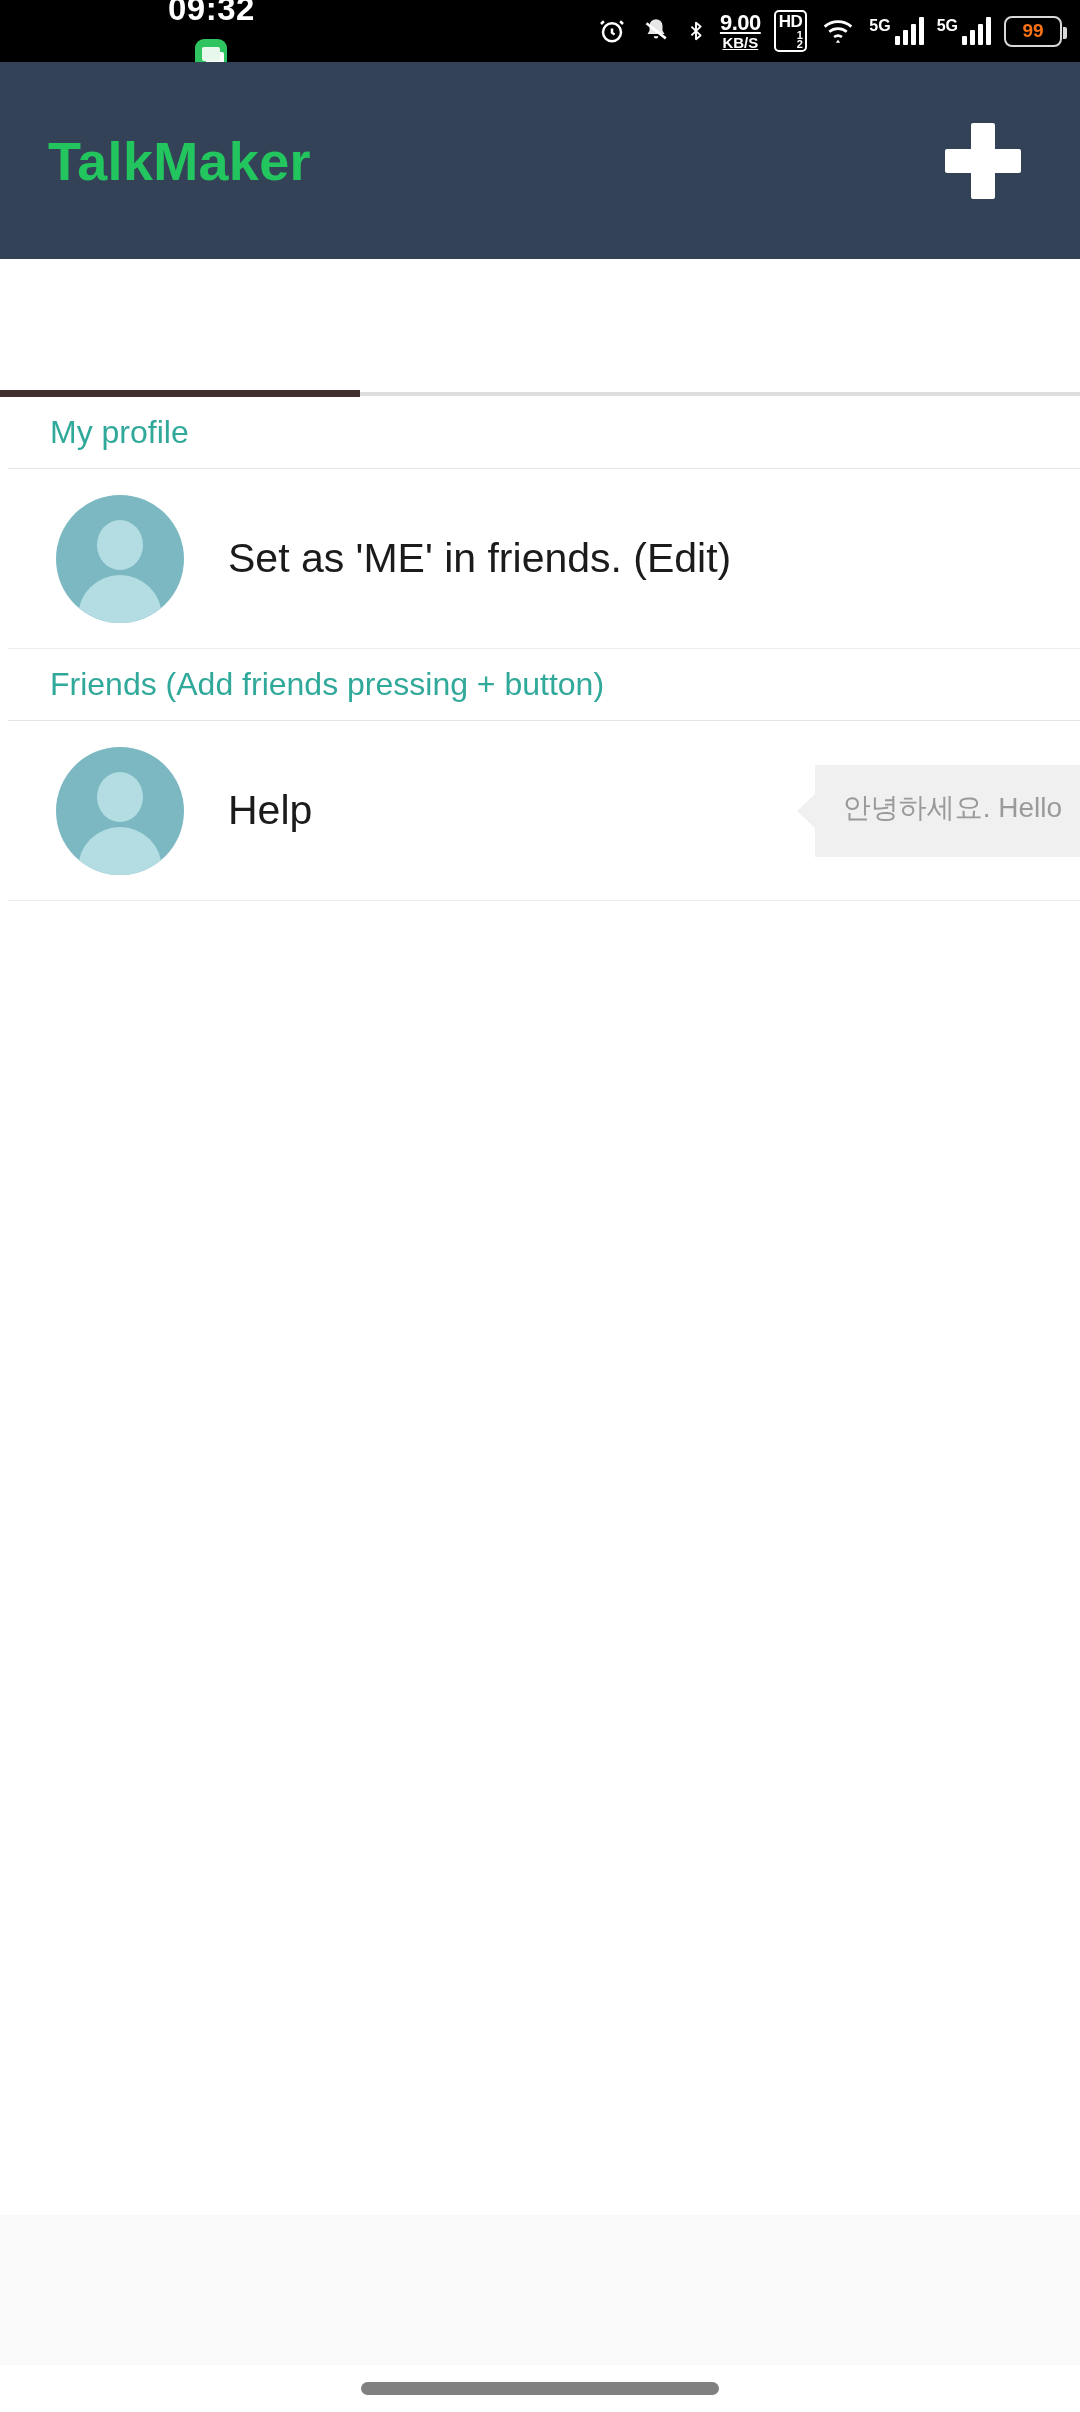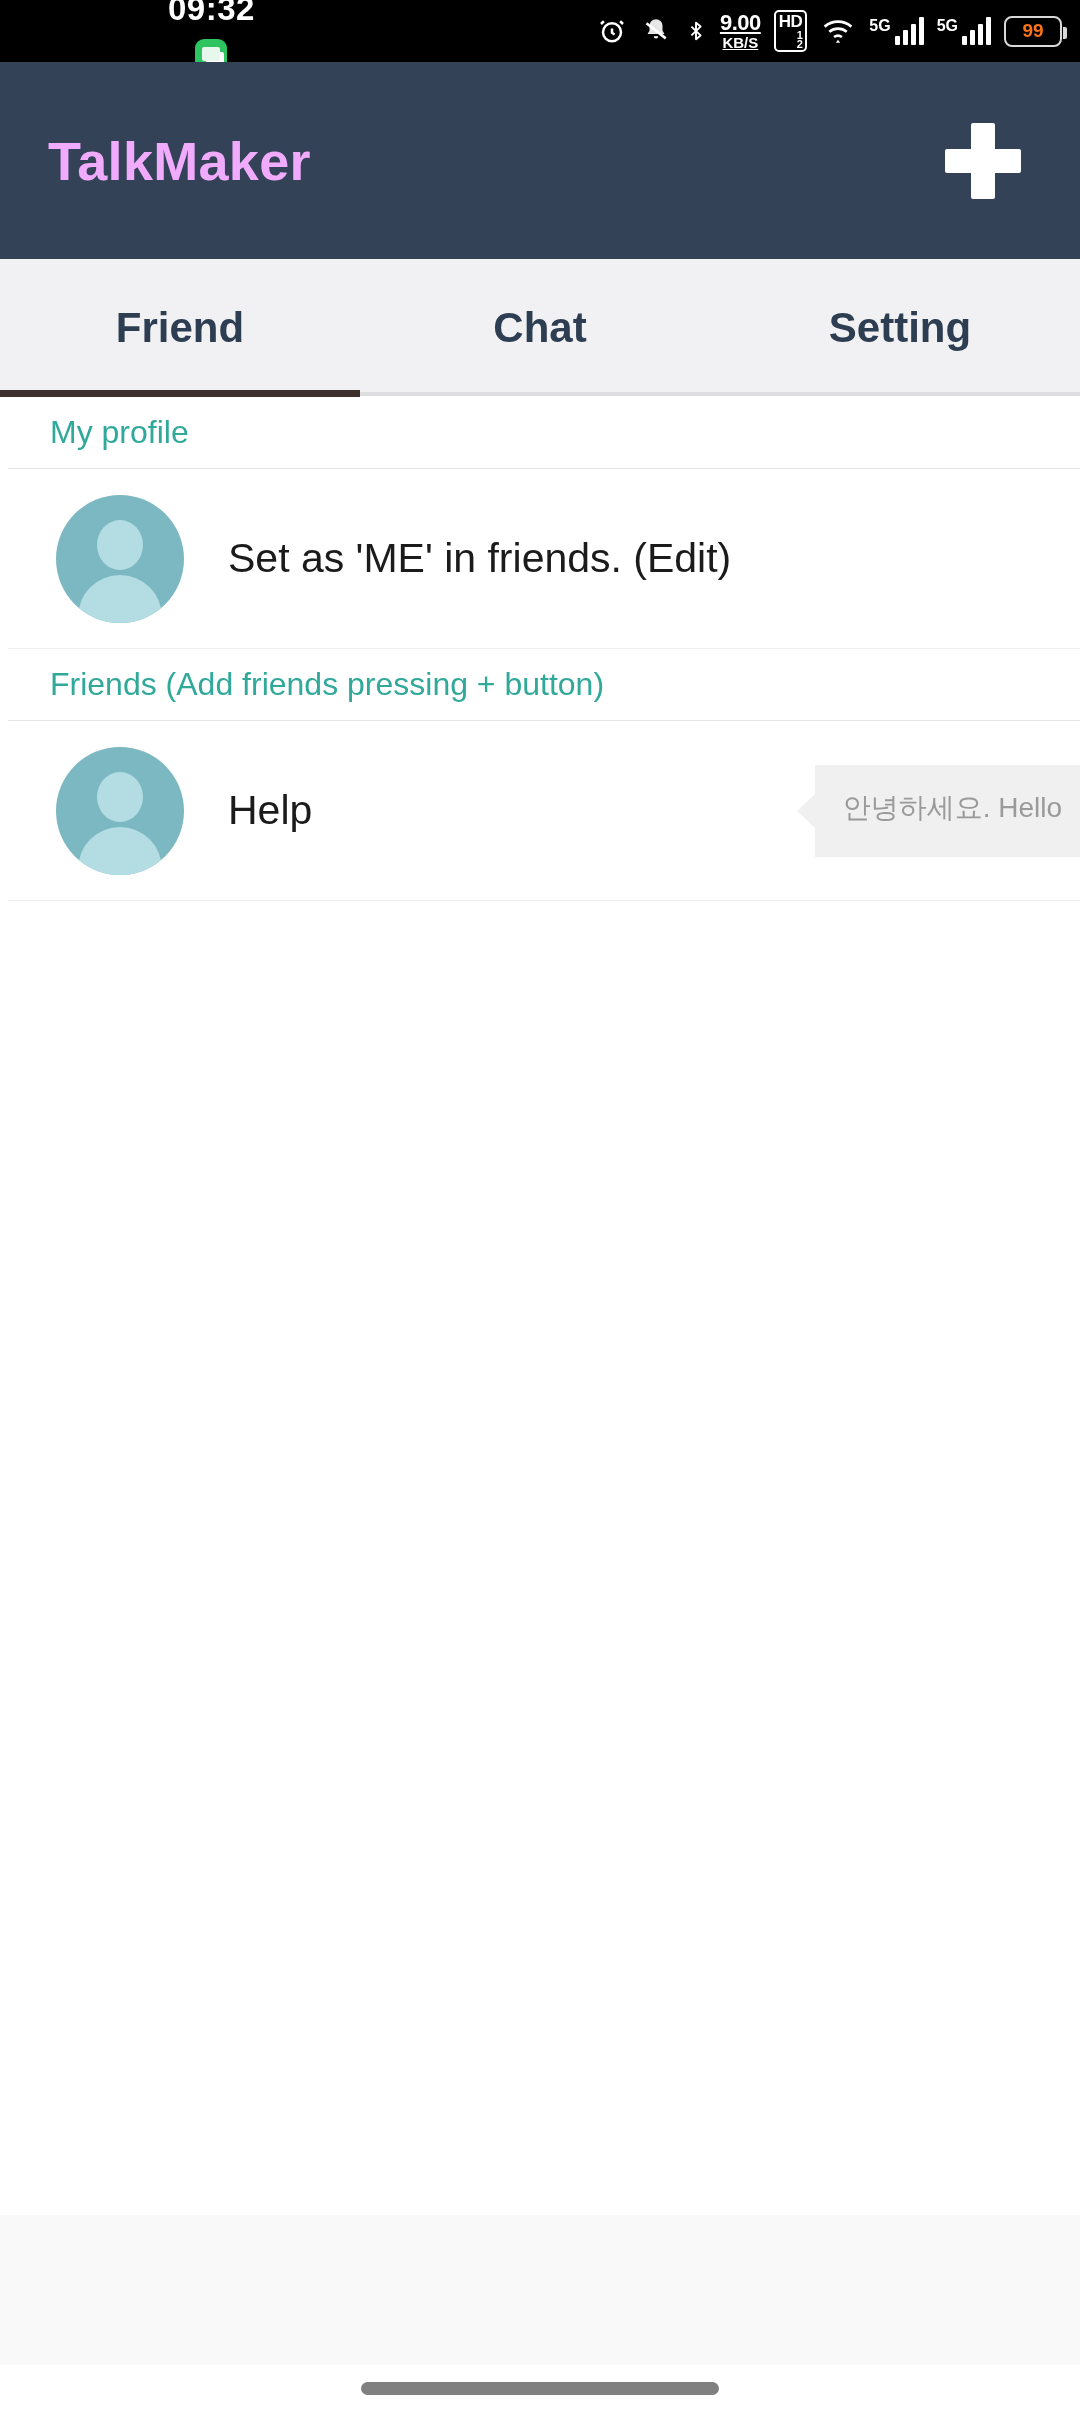--- a/index.html
+++ b/index.html
@@ -84,21 +84,21 @@
 
   
   .appbar {
     position:absolute; top:62px; left:0;
     width:1080px; height:197px;
     background:#334256;
     display:flex; align-items:center;
   }
   .app-title {
     margin-left:48px;
-    color:#f0abfc; font-size:54px; font-weight:bold;
+    color:#22c55e; font-size:54px; font-weight:bold;
     letter-spacing:0.3px;
   }
   .add-btn {
     margin-left:auto; margin-right:42px;
     width:110px; height:110px;
     display:flex; align-items:center; justify-content:center;
     cursor:pointer; position:relative;
   }
   .add-btn .bar-h, .add-btn .bar-v {
     position:absolute; background:#ffffff; border-radius:2px;
@@ -284,25 +284,20 @@
   </div>
 
   <div class="appbar">
     <div class="app-title">TalkMaker</div>
     <div class="add-btn">
       <span class="bar-h"></span>
       <span class="bar-v"></span>
     </div>
   </div>
 
-  <div class="tabbar">
-    <div class="tab">Friend</div>
-    <div class="tab">Chat</div>
-    <div class="tab">Setting</div>
-  </div>
   <div class="tab-indicator"></div>
   <div class="tab-rest-line"></div>
 
   <div class="content">
 
     <div class="section-header">My profile</div>
     <div class="list-row">
       <div class="avatar">
         <span class="head"></span>
         <span class="body"></span>

